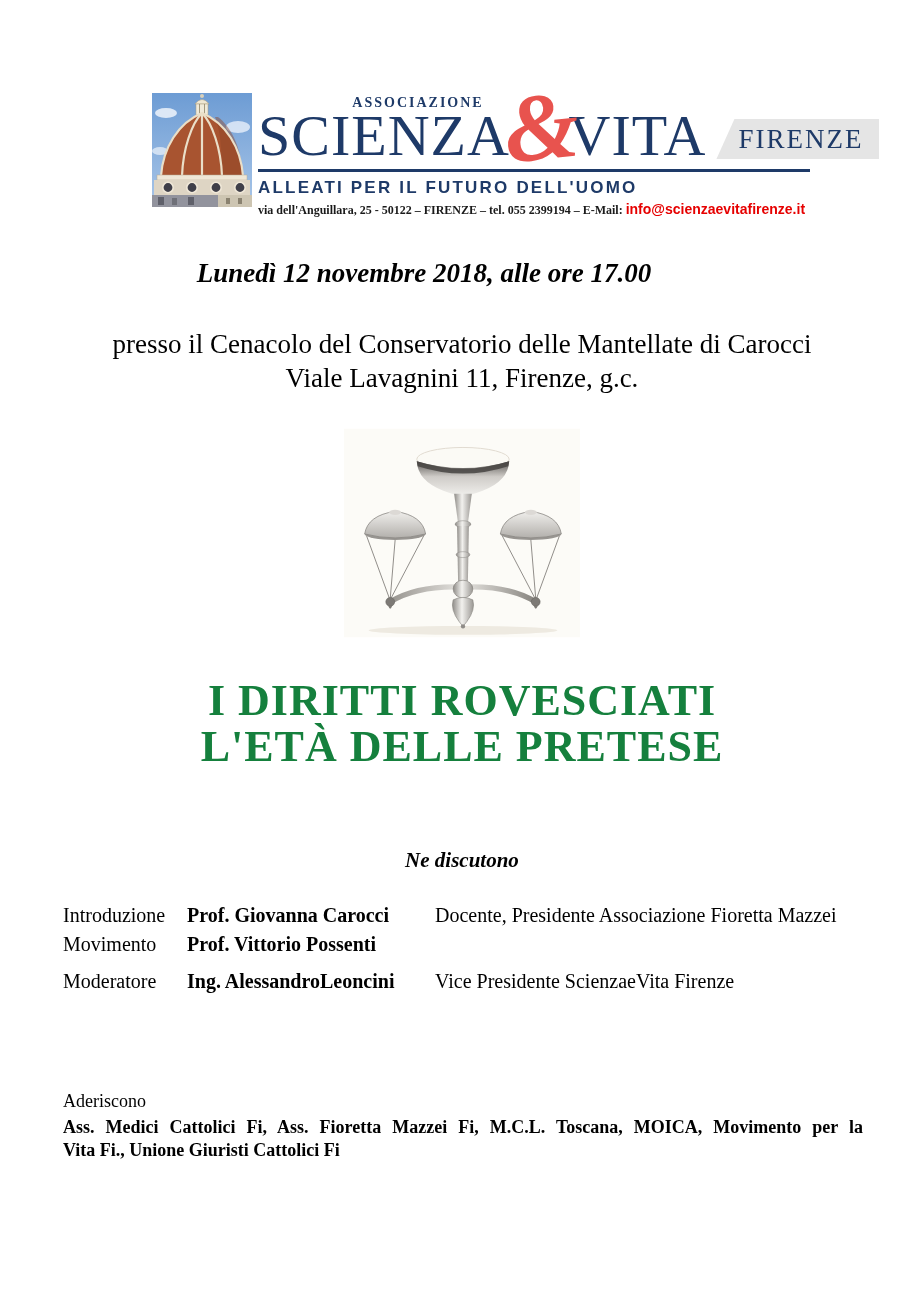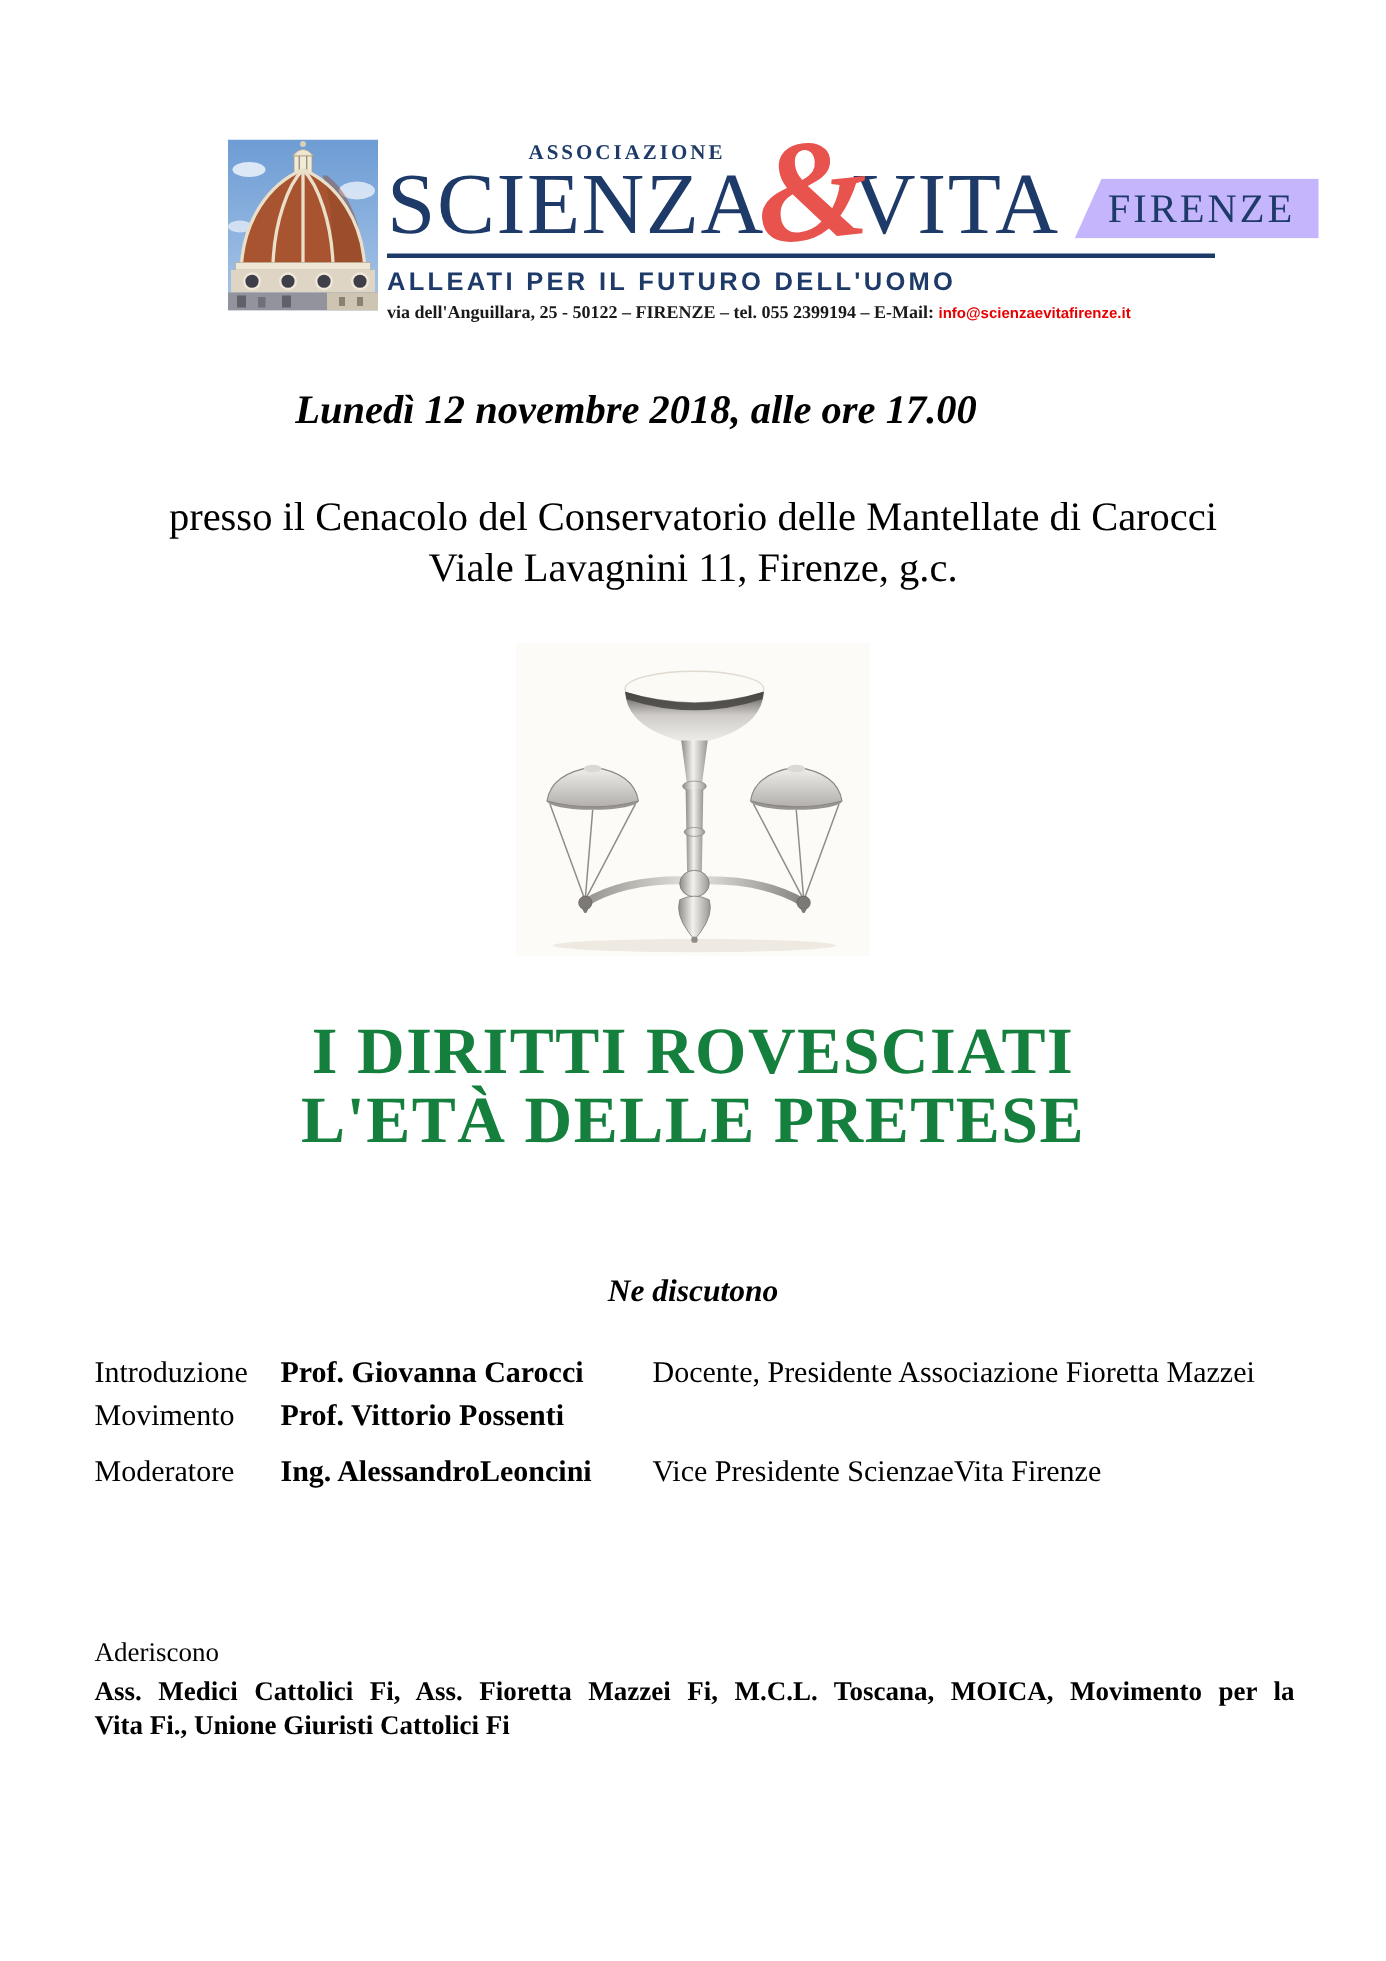--- a/index.html
+++ b/index.html
@@ -17,31 +17,31 @@
   }
   .brand-row{display:flex;align-items:flex-start;height:54px;}
   .brand-word{
     font-size:58px;line-height:50px;color:#1e3a68;letter-spacing:1px;font-weight:normal;
   }
   .amp{
     font-size:96px;line-height:60px;color:#e8534e;font-style:italic;font-weight:bold;
     position:relative;z-index:2;margin:-14px -10px 0 -6px;transform:rotate(-6deg);
   }
   .city-badge{
-    margin-left:10px;margin-top:8px;background:#c4b5fd;color:#1e3a68;
+    margin-left:10px;margin-top:8px;background:#e5e5e5;color:#1e3a68;
     font-size:27px;line-height:40px;letter-spacing:2px;padding:0 16px 0 22px;
     clip-path:polygon(18px 0,100% 0,100% 100%,0 100%);
   }
   .brand-rule{height:3px;background:#1e3a68;margin-top:4px;width:100%;}
   .tagline{
     font-family:"Liberation Sans", sans-serif;font-weight:bold;font-size:17px;
     letter-spacing:2.2px;color:#1e3a68;margin-top:6px;white-space:nowrap;
   }
   .address-line{font-size:12px;font-weight:bold;color:#1a1a1a;margin-top:3px;white-space:nowrap;}
-  .email{color:#e60000;font-family:"Liberation Sans", sans-serif;font-size:10px;font-weight:bold;text-decoration:none;margin-top:32px;}
+  .email{color:#e60000;font-family:"Liberation Sans", sans-serif;font-size:14px;font-weight:bold;text-decoration:none;margin-top:32px;}
   
   .date-line{
     position:absolute;left:0;top:258px;width:848px;text-align:center;
     font-weight:bold;font-style:italic;font-size:27px;
   }
   .venue{
     position:absolute;left:0;top:327px;width:924px;text-align:center;
     font-size:27px;line-height:34px;
   }
   .scale-wrap{position:absolute;left:344px;top:428px;width:236px;height:210px;}

